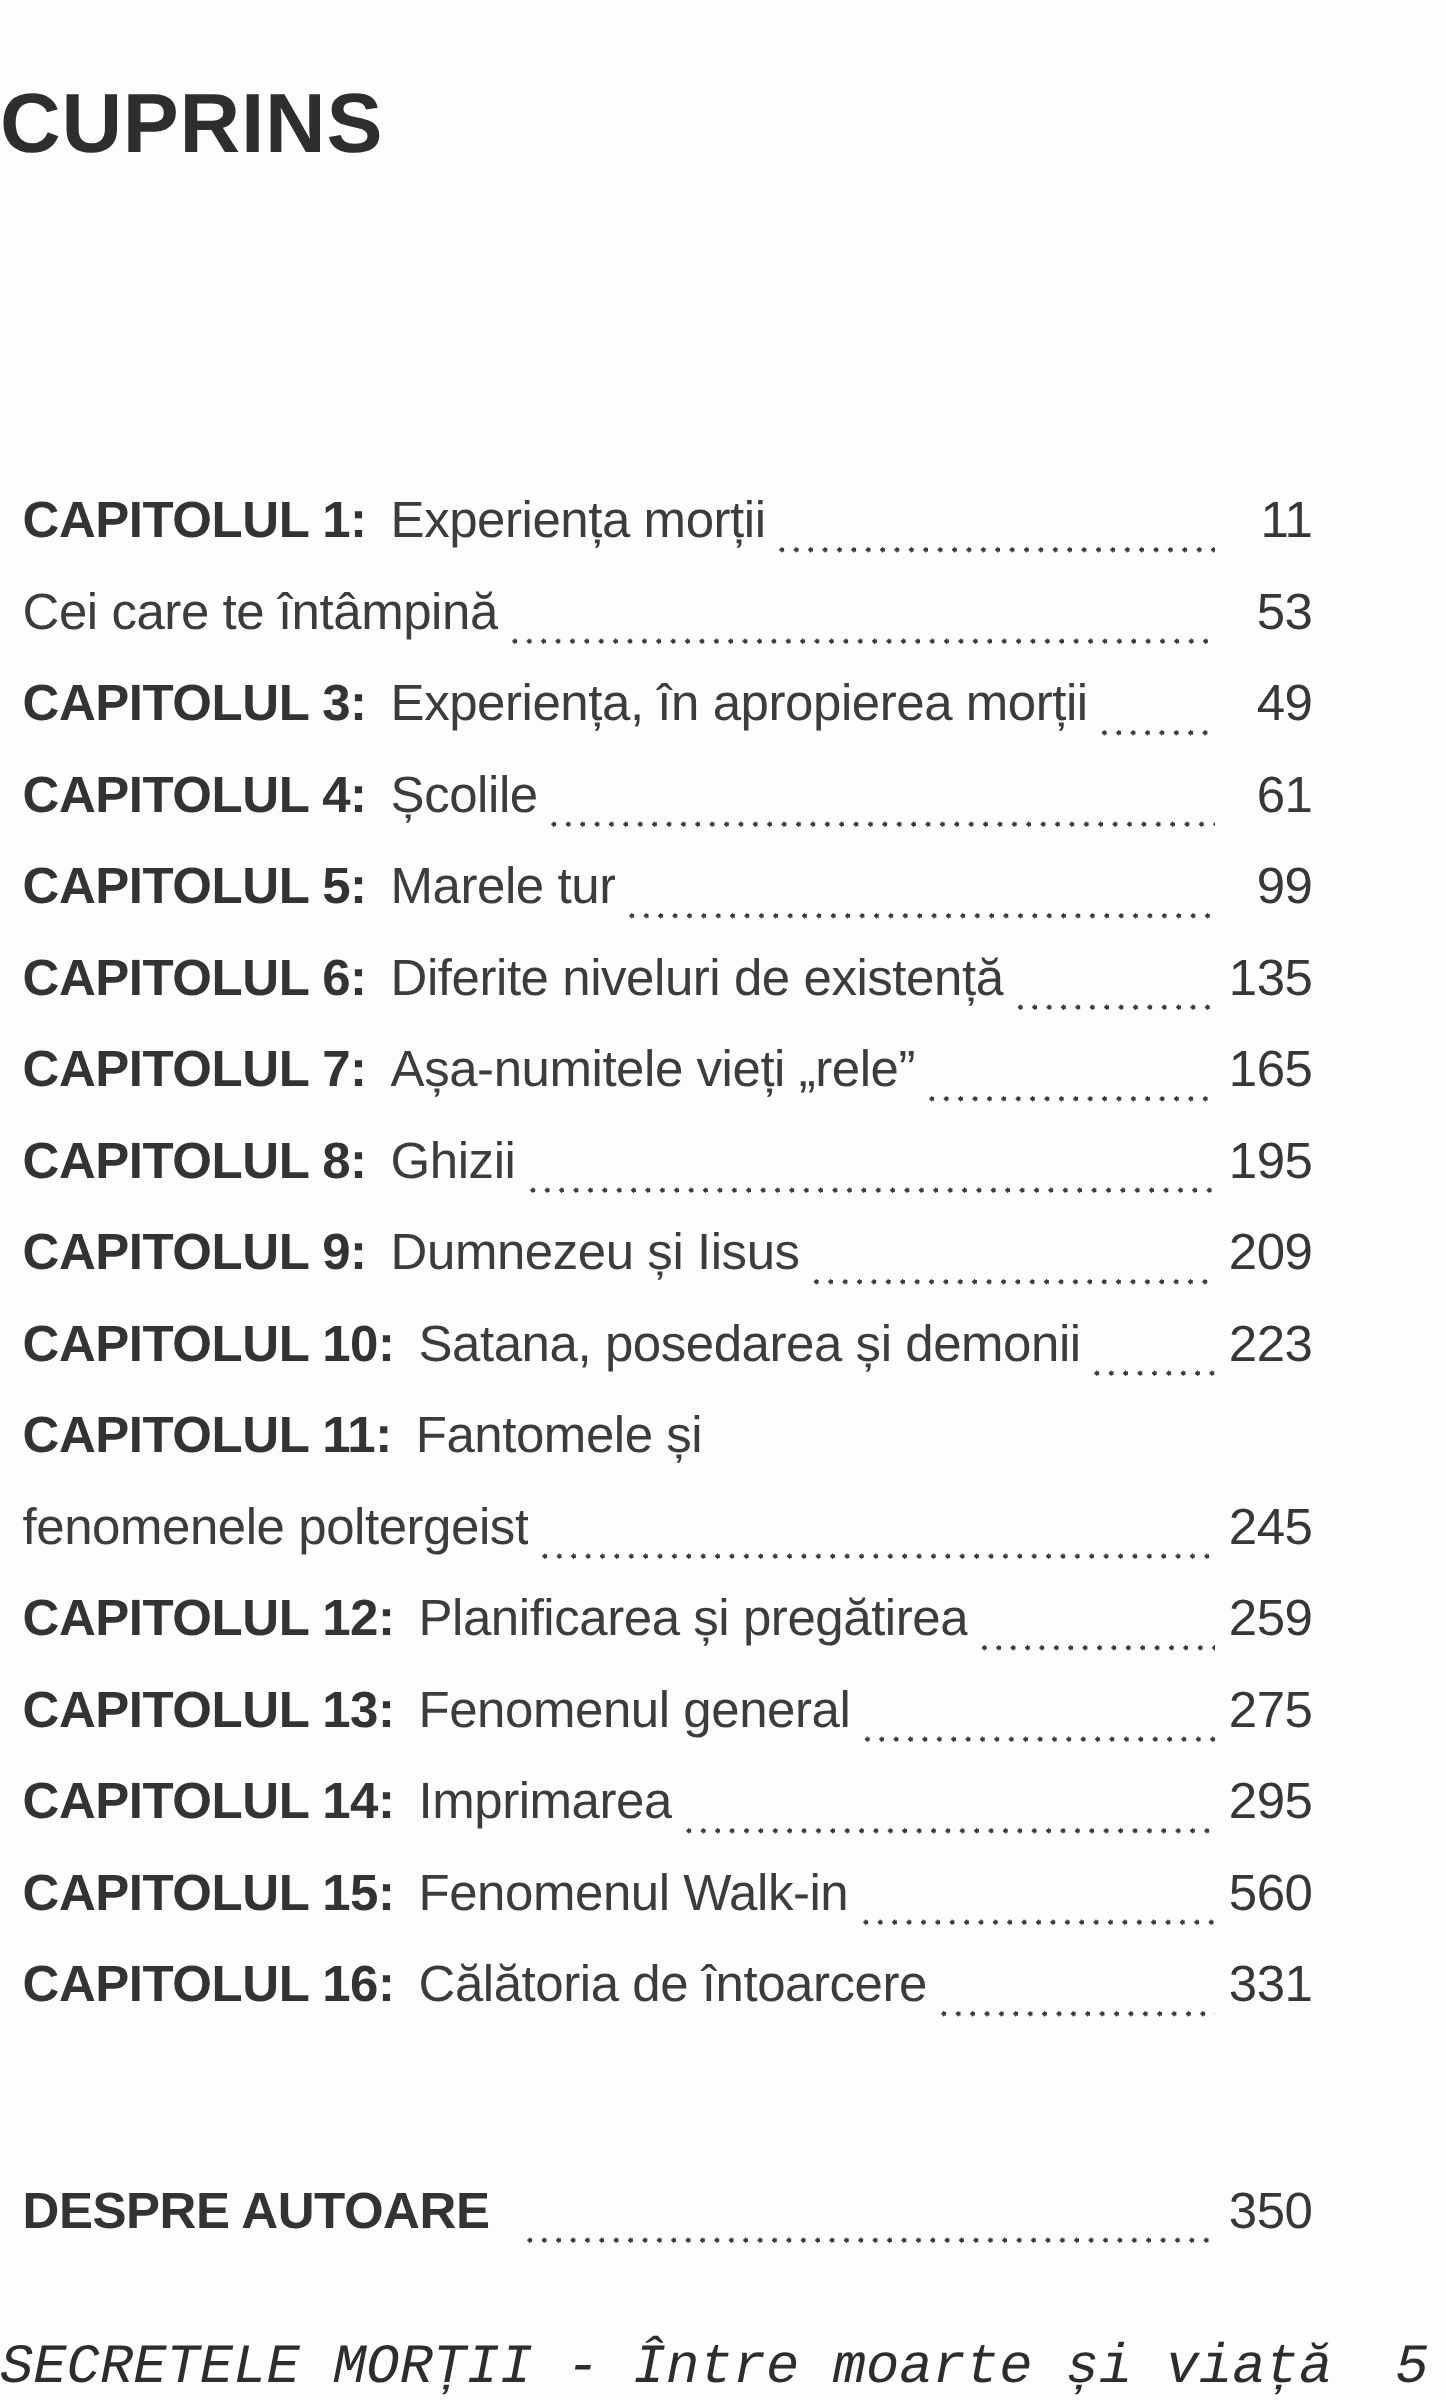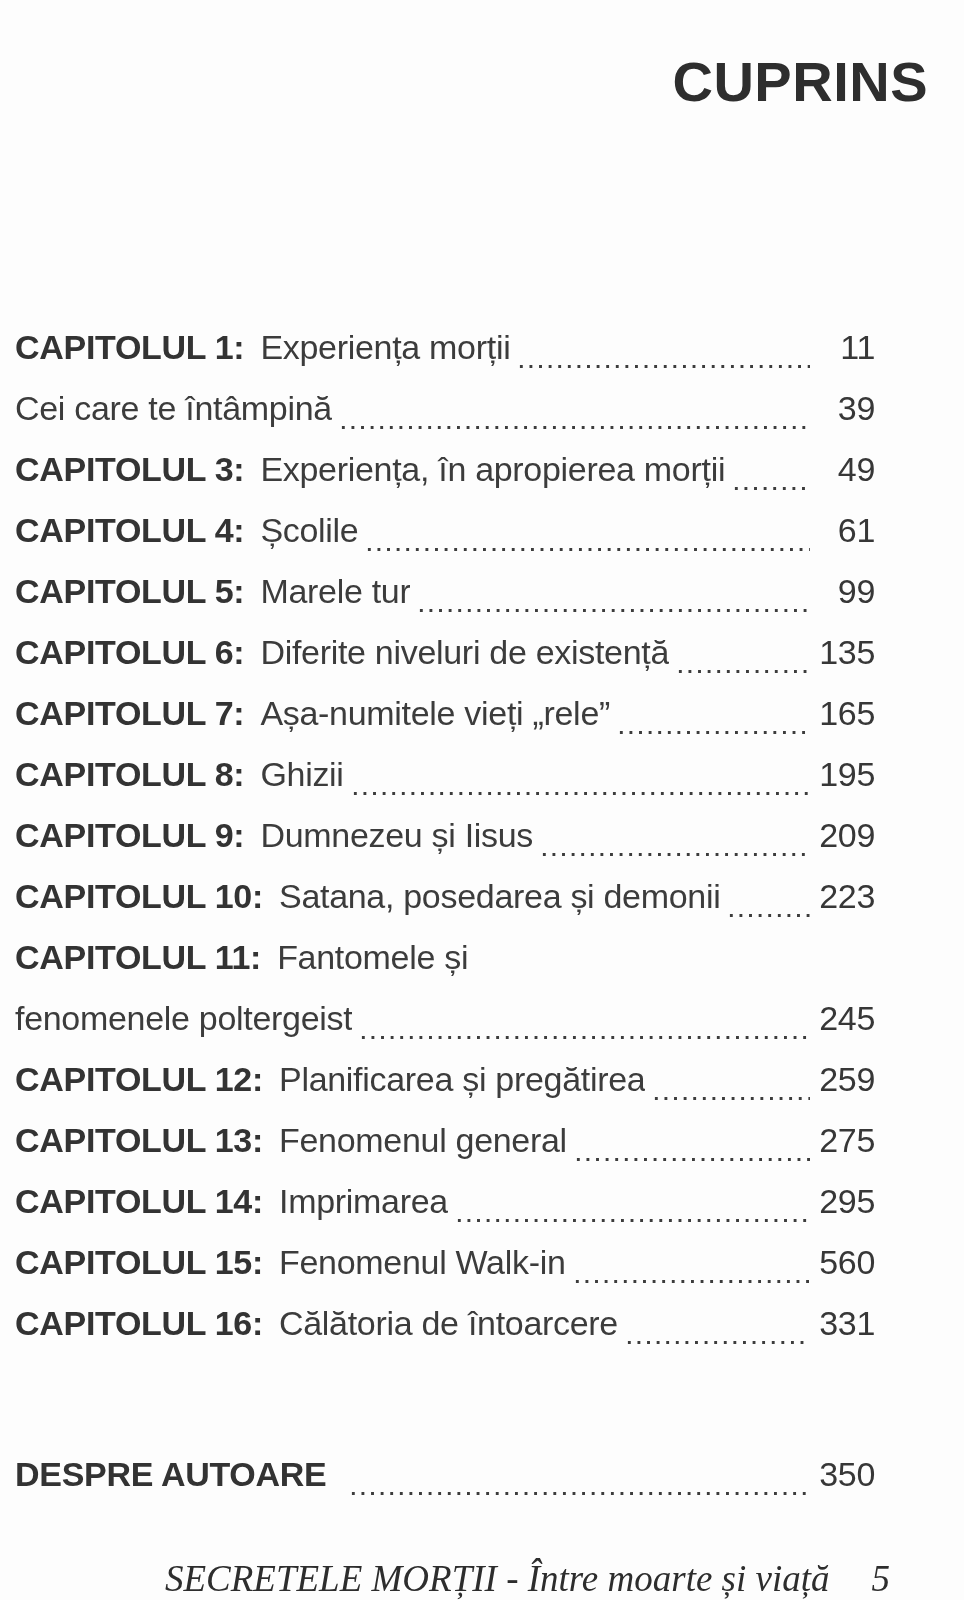--- a/index.html
+++ b/index.html
@@ -8,21 +8,21 @@
     height: 1600px;
     position: relative;
     overflow: hidden;
     background: #fdfdfd;
     color: #383838;
     font-family: "Liberation Sans", sans-serif;
   }
   .page-title {
     padding-top: 12px;
     padding-right: 36px;
-    text-align: right;
+    text-align: left;
     font-size: 56px;
     font-weight: bold;
     letter-spacing: 0.5px;
     line-height: 1.15;
     color: #2e2e2e;
   }
   .toc {
     margin: 194px 89px 0 15px;
   }
   .toc-row {
@@ -63,21 +63,21 @@
     min-width: 64px;
     text-align: right;
     color: #373737;
   }
   .footer {
     position: absolute;
     left: 0;
     right: 74px;
     bottom: 0;
     text-align: right;
-    font-family: Liberation Serif, serif;
+    font-family: Liberation Mono, monospace;
     font-style: italic;
     font-size: 37px;
     line-height: 1.1;
     color: #2d2d2d;
     white-space: nowrap;
   }
   .footer .folio { display: inline-block; margin-left: 42px; }
 </style>
 </head>
 <body>
@@ -87,21 +87,21 @@
 <div class="toc">
     <div class="toc-row">
     <span class="entry-label">CAPITOLUL 1:</span>
     <span class="entry-title">Experiența morții</span>
     <span class="leader"></span>
     <span class="entry-page">11</span>
   </div>
     <div class="toc-row">
     <span class="entry-title">Cei care te întâmpină</span>
     <span class="leader"></span>
-    <span class="entry-page">39</span>
+    <span class="entry-page">53</span>
   </div>
     <div class="toc-row">
     <span class="entry-label">CAPITOLUL 3:</span>
     <span class="entry-title">Experiența, în apropierea morții</span>
     <span class="leader"></span>
     <span class="entry-page">49</span>
   </div>
     <div class="toc-row">
     <span class="entry-label">CAPITOLUL 4:</span>
     <span class="entry-title">Școlile</span>

